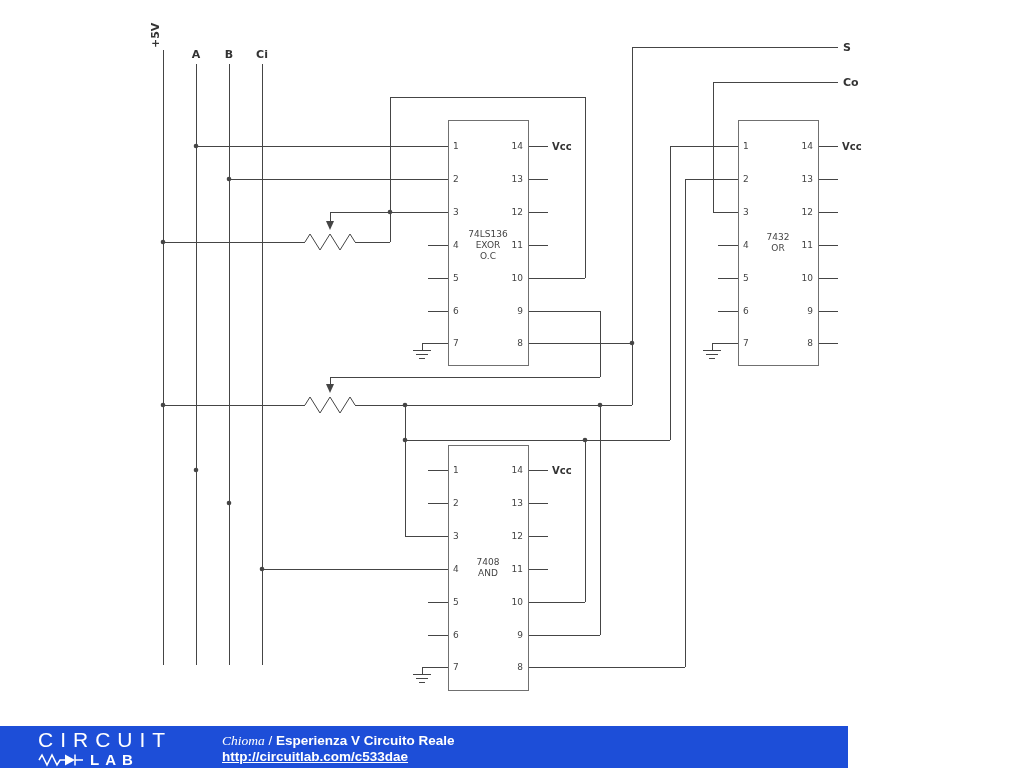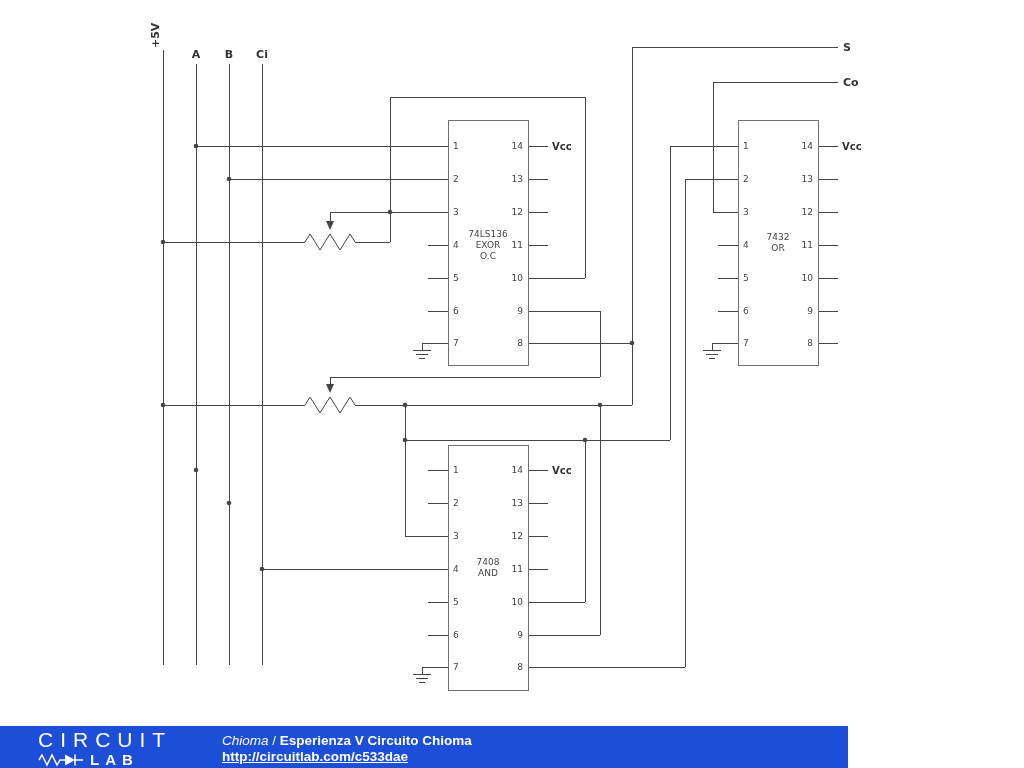--- a/index.html
+++ b/index.html
@@ -11,21 +11,21 @@
   .pin{font-size:9px;fill:#444444;}
   .cn{font-size:9px;fill:#444444;text-anchor:middle;}
   .vcc{font-size:10px;font-weight:bold;fill:#333333;}
   .footer{position:absolute;left:0;top:726px;width:848px;height:42px;background:#1d4ed8;
           display:flex;align-items:flex-end;}
   .logo{margin-left:38px;display:flex;flex-direction:column;color:#ffffff;cursor:pointer;}
   .logo-top{font-size:21px;letter-spacing:7px;line-height:1;color:#ffffff;}
   .logo-bottom{display:flex;align-items:center;margin-top:1px;}
   .logo-lab{font-size:15px;font-weight:bold;letter-spacing:6px;color:#ffffff;margin-left:2px;}
   .credits{position:absolute;left:222px;top:7px;color:#ffffff;font-size:13.5px;line-height:16px;}
-  .credits .author{font-style:italic;}
+  .credits .author{font-style:italic;font-family:Liberation Serif, serif;}
   .credits .title{font-weight:bold;}
   .credits .line2{font-weight:bold;text-decoration:underline;}
 </style>
 </head>
 <body>
 
 <div class="page">
 
   <svg class="schem" width="1024" height="726" viewBox="0 0 1024 726">
 
@@ -166,19 +166,19 @@
         <svg width="50" height="14" viewBox="0 0 50 14">
           <path d="M1 7 L4 2 L9 12 L14 2 L19 12 L22 7 H27" stroke="#ffffff" stroke-width="1.5" fill="none"></path>
           <polygon points="27,1.5 27,12.5 37,7" fill="#ffffff"></polygon>
           <path d="M37 1.5V12.5 M37 7H45" stroke="#ffffff" stroke-width="1.5" fill="none"></path>
         </svg>
         <span class="logo-lab">LAB</span>
       </div>
     </div>
     <div class="credits">
       <div class="line1">
-        <span class="author">Chioma</span><span> / </span><span class="title">Esperienza V Circuito Chioma</span>
+        <span class="author">Chioma</span><span> / </span><span class="title">Esperienza V Circuito Reale</span>
       </div>
       <div class="line2">http://circuitlab.com/c533dae</div>
     </div>
   </div>
 
 </div>
 
 </body></html>

